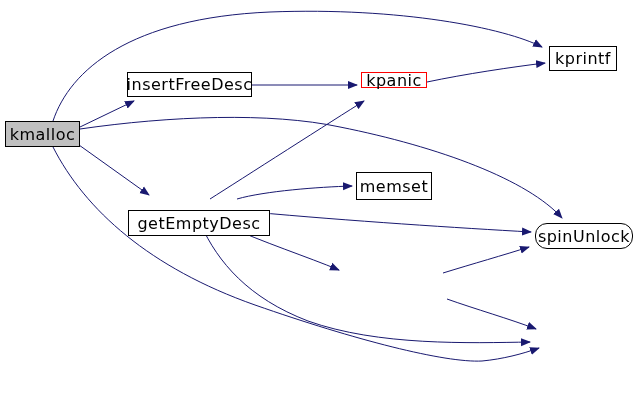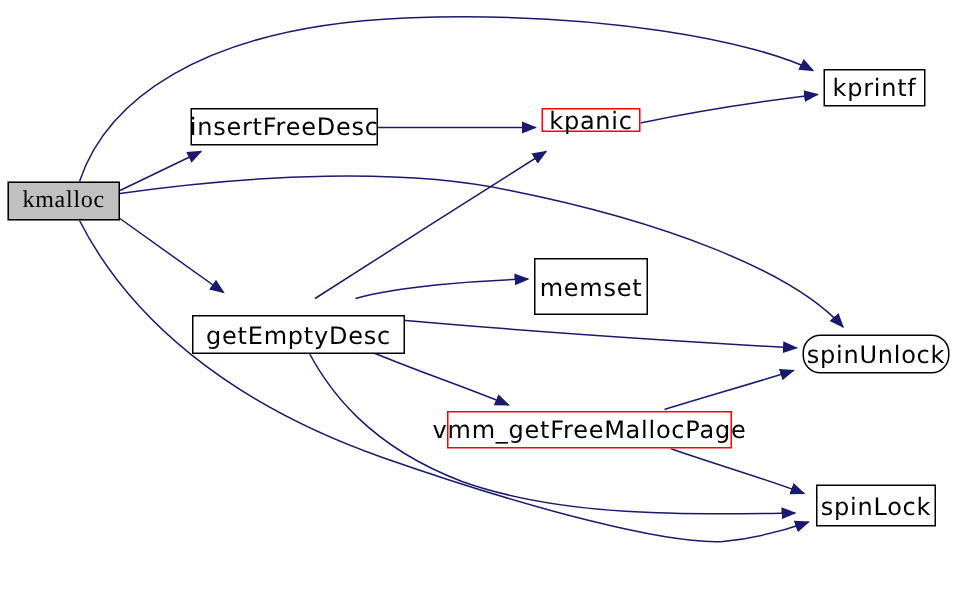--- a/index.html
+++ b/index.html
@@ -62,31 +62,29 @@
     <path class="edge" d="M 427,82 C 465,74 512,67 545,63" marker-end="url(#arrow)"></path>
     <path class="edge" d="M 210,199 C 240,180 335,119 364,101" marker-end="url(#arrow)"></path>
     <path class="edge" d="M 237,199 C 265,191 318,187 352,186" marker-end="url(#arrow)"></path>
     <path class="edge" d="M 252,212 C 350,221 460,228 531,232" marker-end="url(#arrow)"></path>
     <path class="edge" d="M 225,225 C 262,242 308,257 339,270" marker-end="url(#arrow)"></path>
     <path class="edge" d="M 201,225 C 218,262 248,298 308,321 C 378,346 470,343 530,342" marker-end="url(#arrow)"></path>
     <path class="edge" d="M 443,273 C 472,264 504,255 529,247" marker-end="url(#arrow)"></path>
     <path class="edge" d="M 447,299 C 475,309 510,319 536,329" marker-end="url(#arrow)"></path>
   </svg>
 
-  <div class="node root" style="left:5px; top:121px; width:75px; height:26px;font-family:Liberation Serif, serif;">kmalloc</div>
+  <div class="node root" style="left:5px; top:121px; width:75px; height:26px;">kmalloc</div>
 
   <div class="node" style="left:127px; top:72px; width:125px; height:25px;">insertFreeDesc</div>
 
   <div class="node truncated" style="left:361px; top:72px; width:66px; height:16px;">kpanic</div>
 
   <div class="node" style="left:549px; top:46px; width:68px; height:25px;">kprintf</div>
 
-  <div class="node" style="left:356px; top:172px; width:76px; height:38px;">memset</div>
+  <div class="node" style="left:356px; top:172px; width:76px; height:28px;">memset</div>
 
   <div class="node" style="left:128px; top:210px; width:142px; height:26px;">getEmptyDesc</div>
 
   <div class="node" style="left:535px; top:223px; width:98px; height:26px;border-radius:12px;">spinUnlock</div>
 
-  <div class="node truncated" style="left:298px; top:274px; width:190px; height:25px;">vmm_getFreeMallocPage</div>
 
-  <div class="node" style="left:544px; top:323px; width:80px; height:28px;">spinLock</div>
 
 </div>
 
 </body></html>

